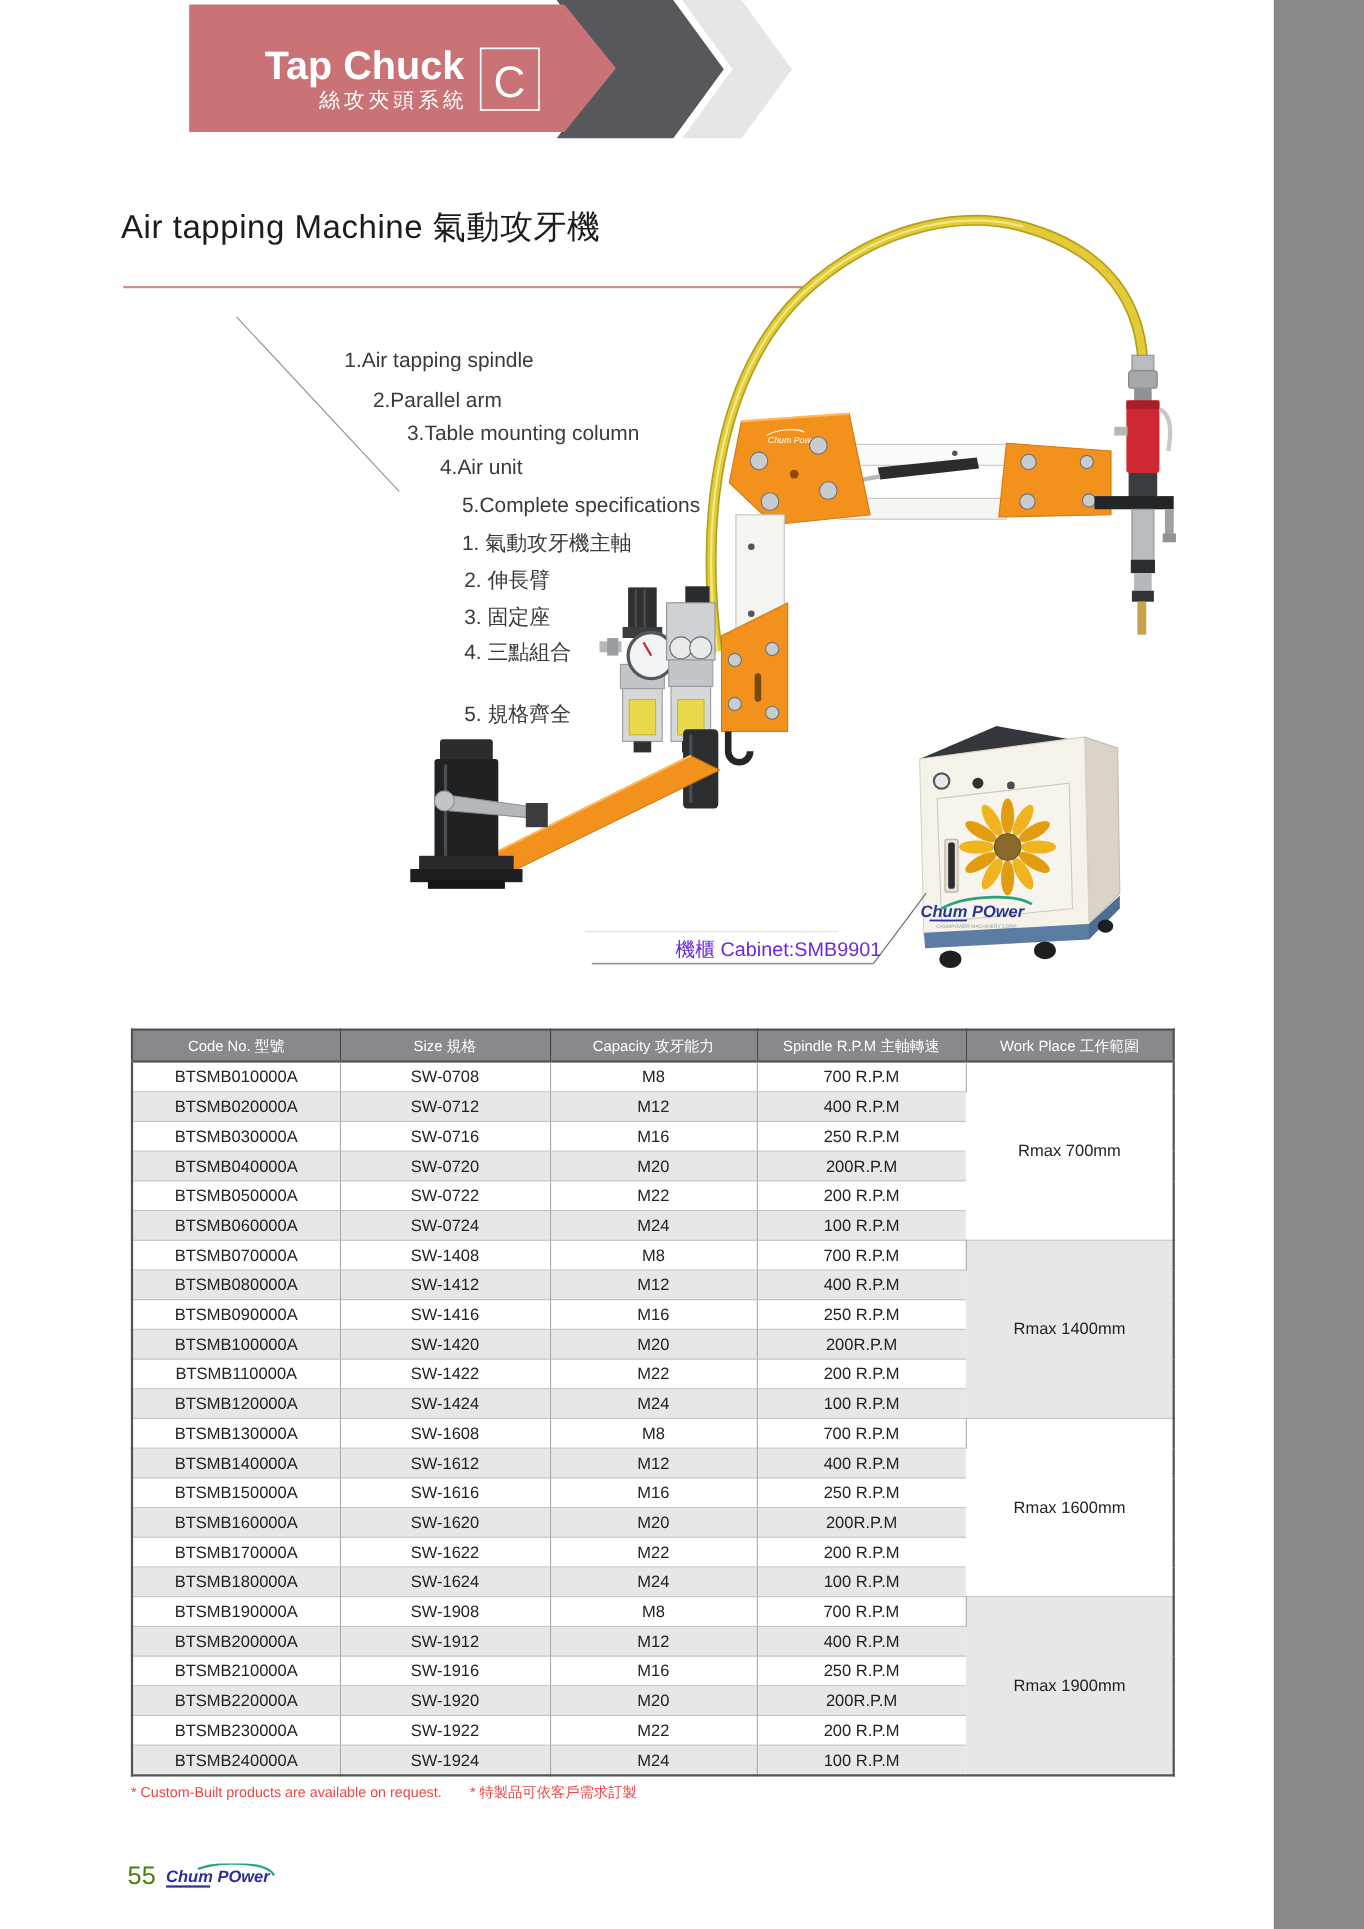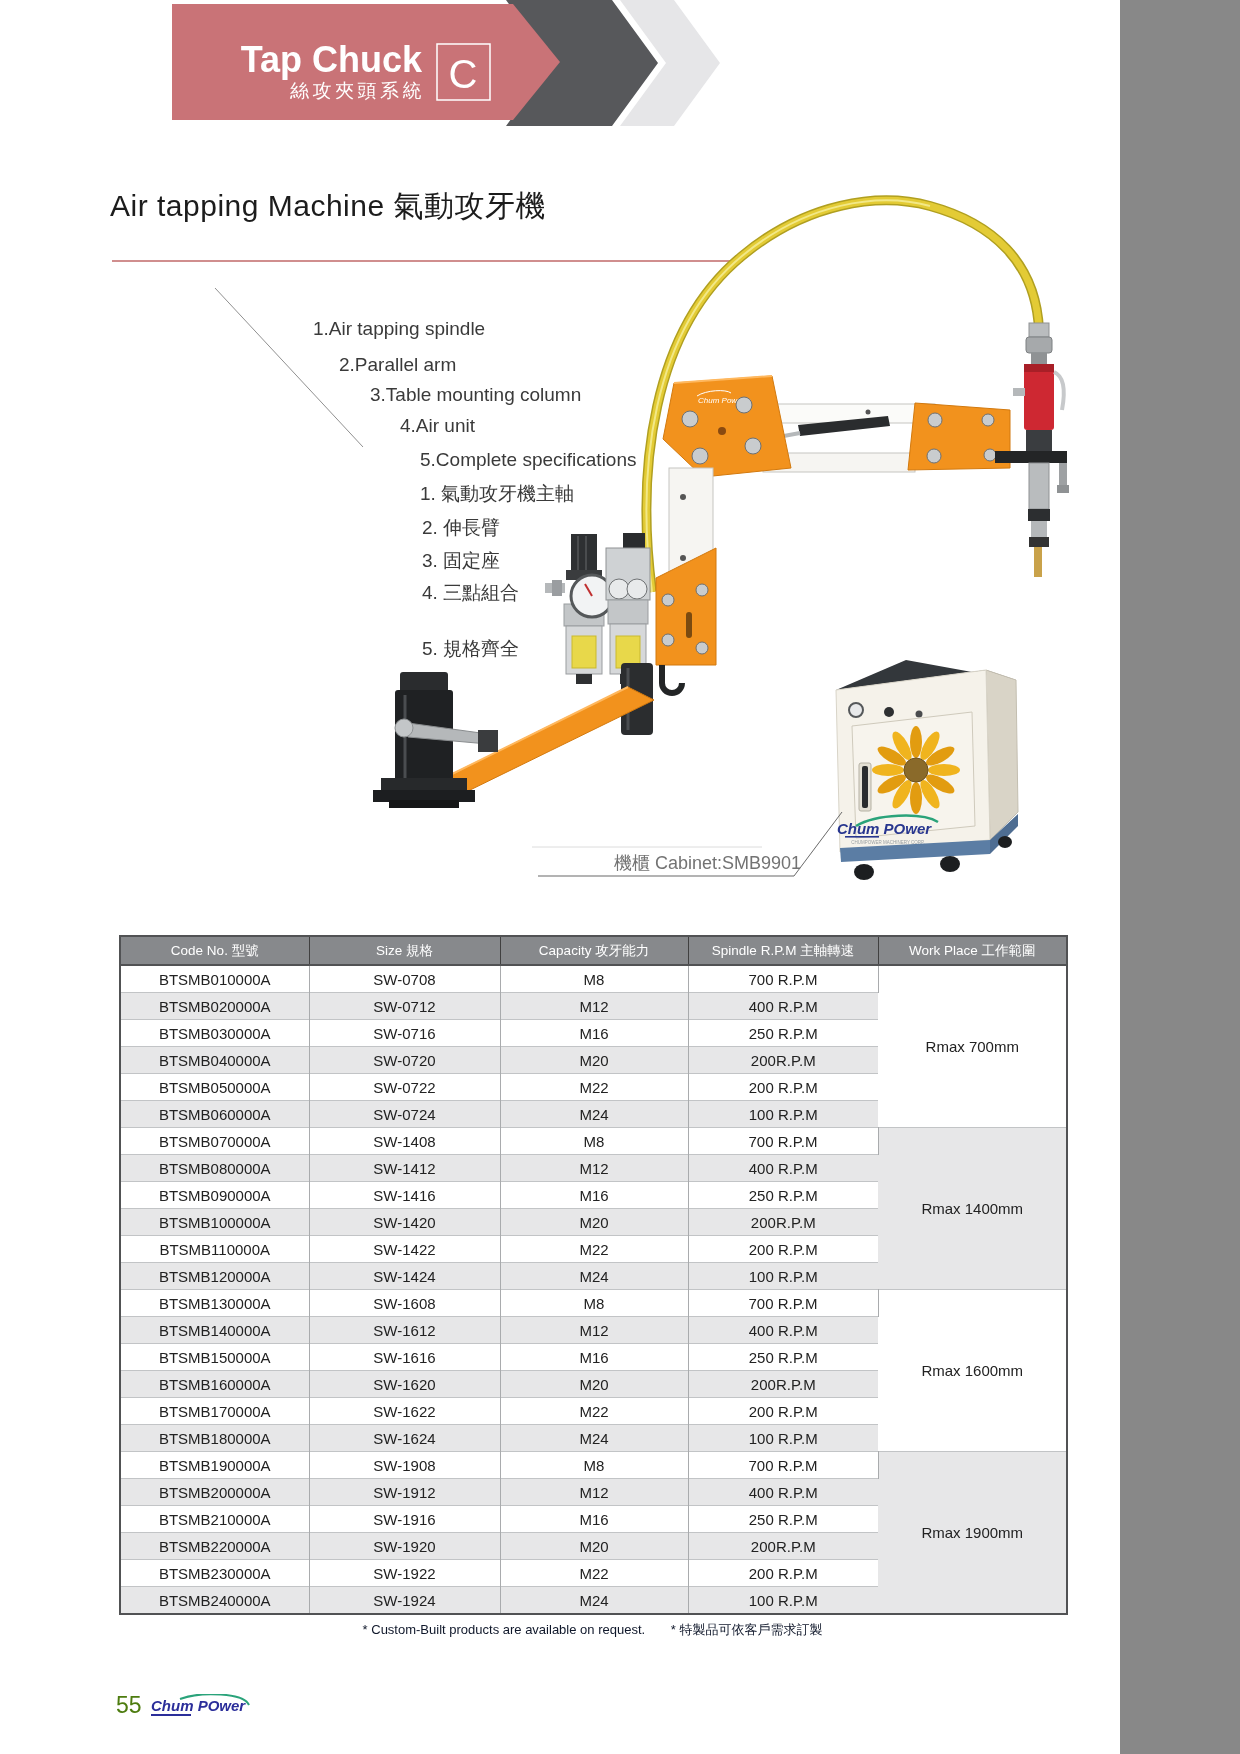--- a/index.html
+++ b/index.html
@@ -1,43 +1,43 @@
 <!DOCTYPE html>
 <html><head>
 <meta charset="utf-8">
 <style>
   html,body{margin:0;padding:0;background:#888;}
   #page{position:relative;width:1120px;height:1754px;background:#fff;overflow:hidden;
-        font-family:"Liberation Sans",sans-serif;}
+        font-family:"Liberation Sans",sans-serif;padding-left:38px;}
   .abs{position:absolute;}
   .nowrap{white-space:nowrap;}
   
   #banner-svg{left:0;top:0;}
   
   #page-title{left:110px;top:186px;font-size:30px;color:#1c1c1c;letter-spacing:.5px;}
   #red-rule{left:112px;top:260px;width:631px;height:2px;background:#d08e8e;}
   
   .callout{font-size:19px;color:#3a3a3a;}
   
   #machine-svg{left:0;top:0;}
   
-  #cabinet-label{left:614px;top:851px;font-size:18px;color:#737373;}
+  #cabinet-label{left:614px;top:851px;font-size:18px;color:#6d28d9;}
   
   #spec-table{position:absolute;left:119px;top:935px;width:947px;border-collapse:collapse;
       table-layout:fixed;background:#fff;border:2px solid #515254;font-size:15px;color:#222;}
   #spec-table th{height:27px;padding:0;background:#87898c;color:#fff;font-weight:normal;
       font-size:13.5px;border-right:1px solid #404040;border-bottom:2px solid #515254;}
   #spec-table th:last-child{border-right:none;}
   #spec-table td{height:26px;padding:0;text-align:center;border-right:1px solid #a9abad;
       border-top:1px solid #c2c4c6;}
   #spec-table td:last-child{border-right:none;}
   #spec-table tbody tr:nth-child(even) td{background:#e7e7e8;}
   #spec-table td.wp{background:#fff;}
   #spec-table td.wp.alt{background:#e7e7e8;}
-  #footnote{left:119px;top:1621px;width:947px;text-align:center;font-size:13px;color:#0f172a;}
+  #footnote{left:119px;top:1621px;width:947px;text-align:left;font-size:13px;color:#ef4444;}
   #footnote .zh{margin-left:22px;}
   #page-number{left:116px;top:1692px;font-size:23px;color:#4d7c0f;}
   #footer-logo{left:150px;top:1694px;}
 </style>
 </head>
 <body>
 
 <div id="page">
 
   <svg id="banner-svg" class="abs" width="760" height="126" viewBox="0 0 760 126">

